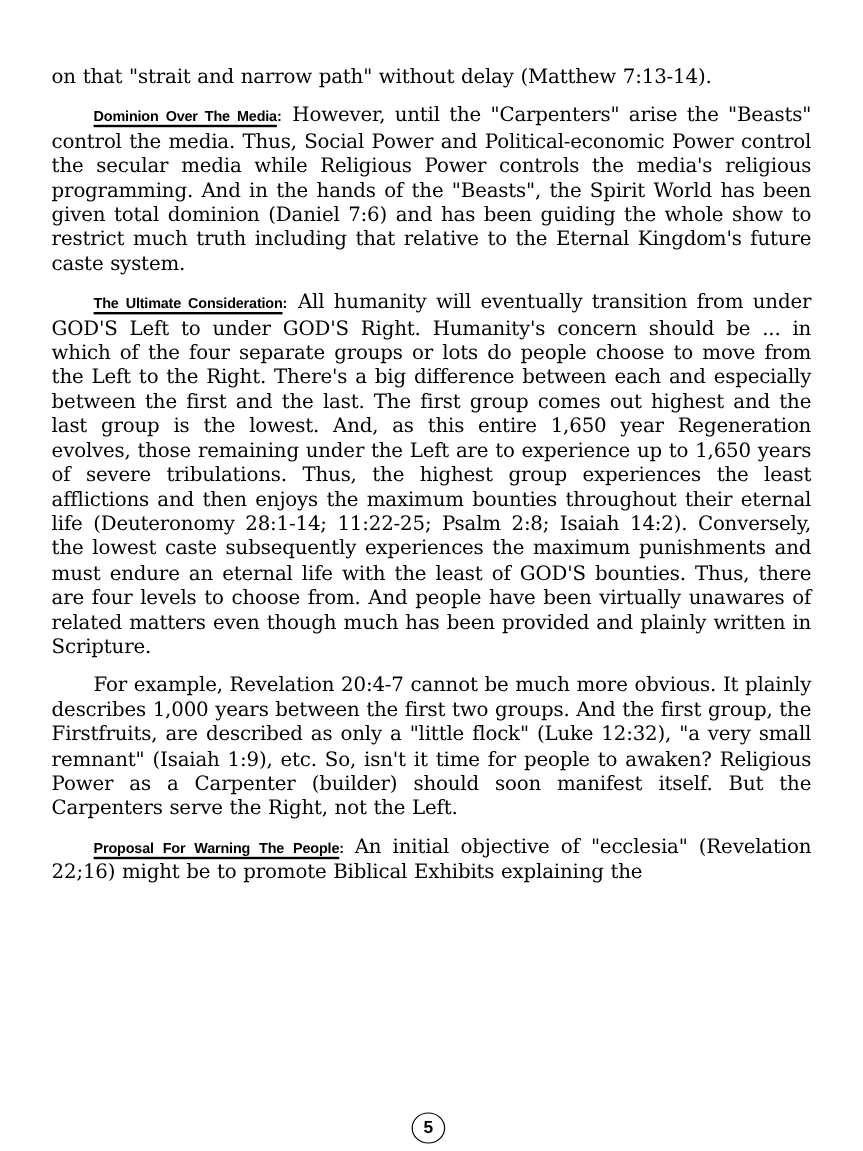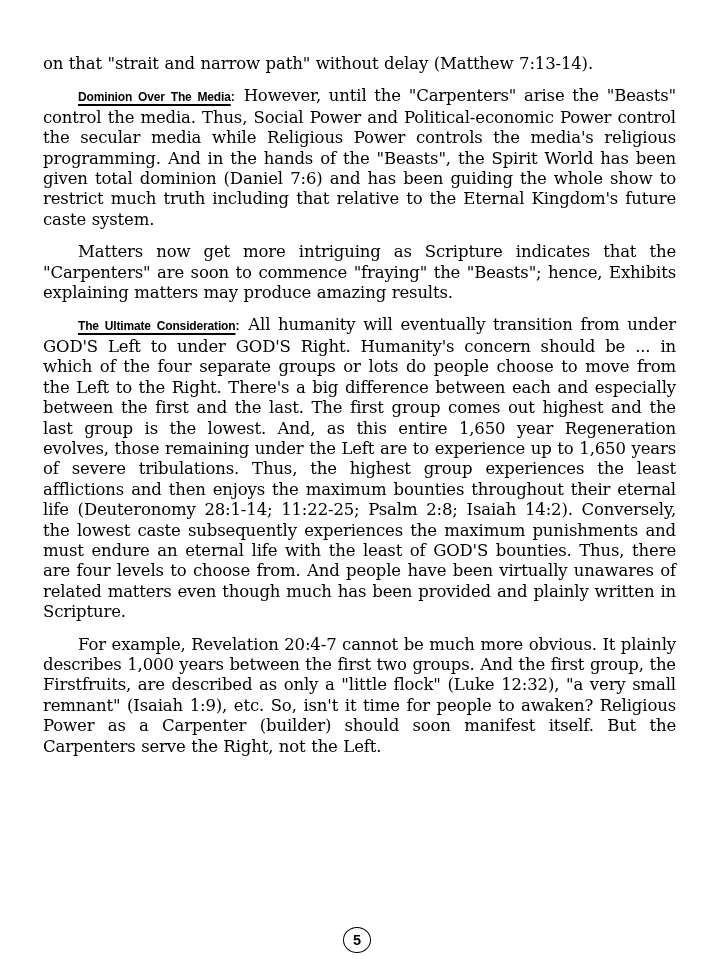--- a/index.html
+++ b/index.html
@@ -62,25 +62,25 @@
 <body>
 
 <div class="page">
   <div class="content">
 
     <p class="para no-indent"><span class="body-run">on that "strait and narrow path" without delay (Matthew 7:13-14).</span></p>
 
     <p class="para"><span class="heading">Dominion Over The Media</span><span class="colon">:</span><span class="body-run after-heading">However, until the "Carpenters" arise the "Beasts" control the media.  Thus, Social Power and Political-economic Power control the secular media while Religious Power controls the media's religious programming.  And in the hands of the "Beasts", the Spirit World has been given total dominion (Daniel 7:6) and has been guiding the whole show to restrict much truth including that relative to the Eternal Kingdom's future caste system.</span></p>
 
 
-    <p class="para"><span class="body-run">Matters now get more intriguing as Scripture indicates that the "Carpenters" are soon to commence "fraying" the "Beasts"; hence, Exhibits explaining matters may produce amazing results.</span></p>
 
     <p class="para"><span class="heading">The Ultimate Consideration</span><span class="colon">:</span><span class="body-run after-heading">All humanity will eventually transition from under GOD'S Left to under GOD'S Right.  Humanity's concern should be ... in which of the four separate groups or lots do people choose to move from the Left to the Right.  There's a big difference between each and especially between the first and the last.  The first group comes out highest and the last group is the lowest.  And, as this entire 1,650 year Regeneration evolves, those remaining under the Left are to experience up to 1,650 years of severe tribulations.  Thus, the highest group experiences the least afflictions and then enjoys the maximum bounties throughout their eternal life (Deuteronomy 28:1-14; 11:22-25; Psalm 2:8; Isaiah 14:2).  Conversely, the lowest caste subsequently experiences the maximum punishments and must endure an eternal life with the least of GOD'S bounties.  Thus, there are four levels to choose from.  And people have been virtually unawares of related matters even though much has been provided and plainly written in Scripture.</span></p>
 
     <p class="para"><span class="body-run">For example, Revelation 20:4-7 cannot be much more obvious.  It plainly describes 1,000 years between the first two groups.  And the first group, the Firstfruits, are described as only a "little flock" (Luke 12:32), "a very small remnant" (Isaiah 1:9), etc.  So, isn't it time for people to awaken?  Religious Power as a Carpenter (builder) should soon manifest itself.  But the Carpenters serve the Right, not the Left.</span></p>
 
+    <p class="para"><span class="heading">Proposal For Warning The People</span><span class="colon">:</span><span class="body-run after-heading">An initial objective of "ecclesia" (Revelation 22;16) might be to promote Biblical Exhibits explaining the</span></p>
 
   </div>
 
   <div class="page-number-badge">
       <span>5</span>
     </div>
 </div>
 
 </body></html>

